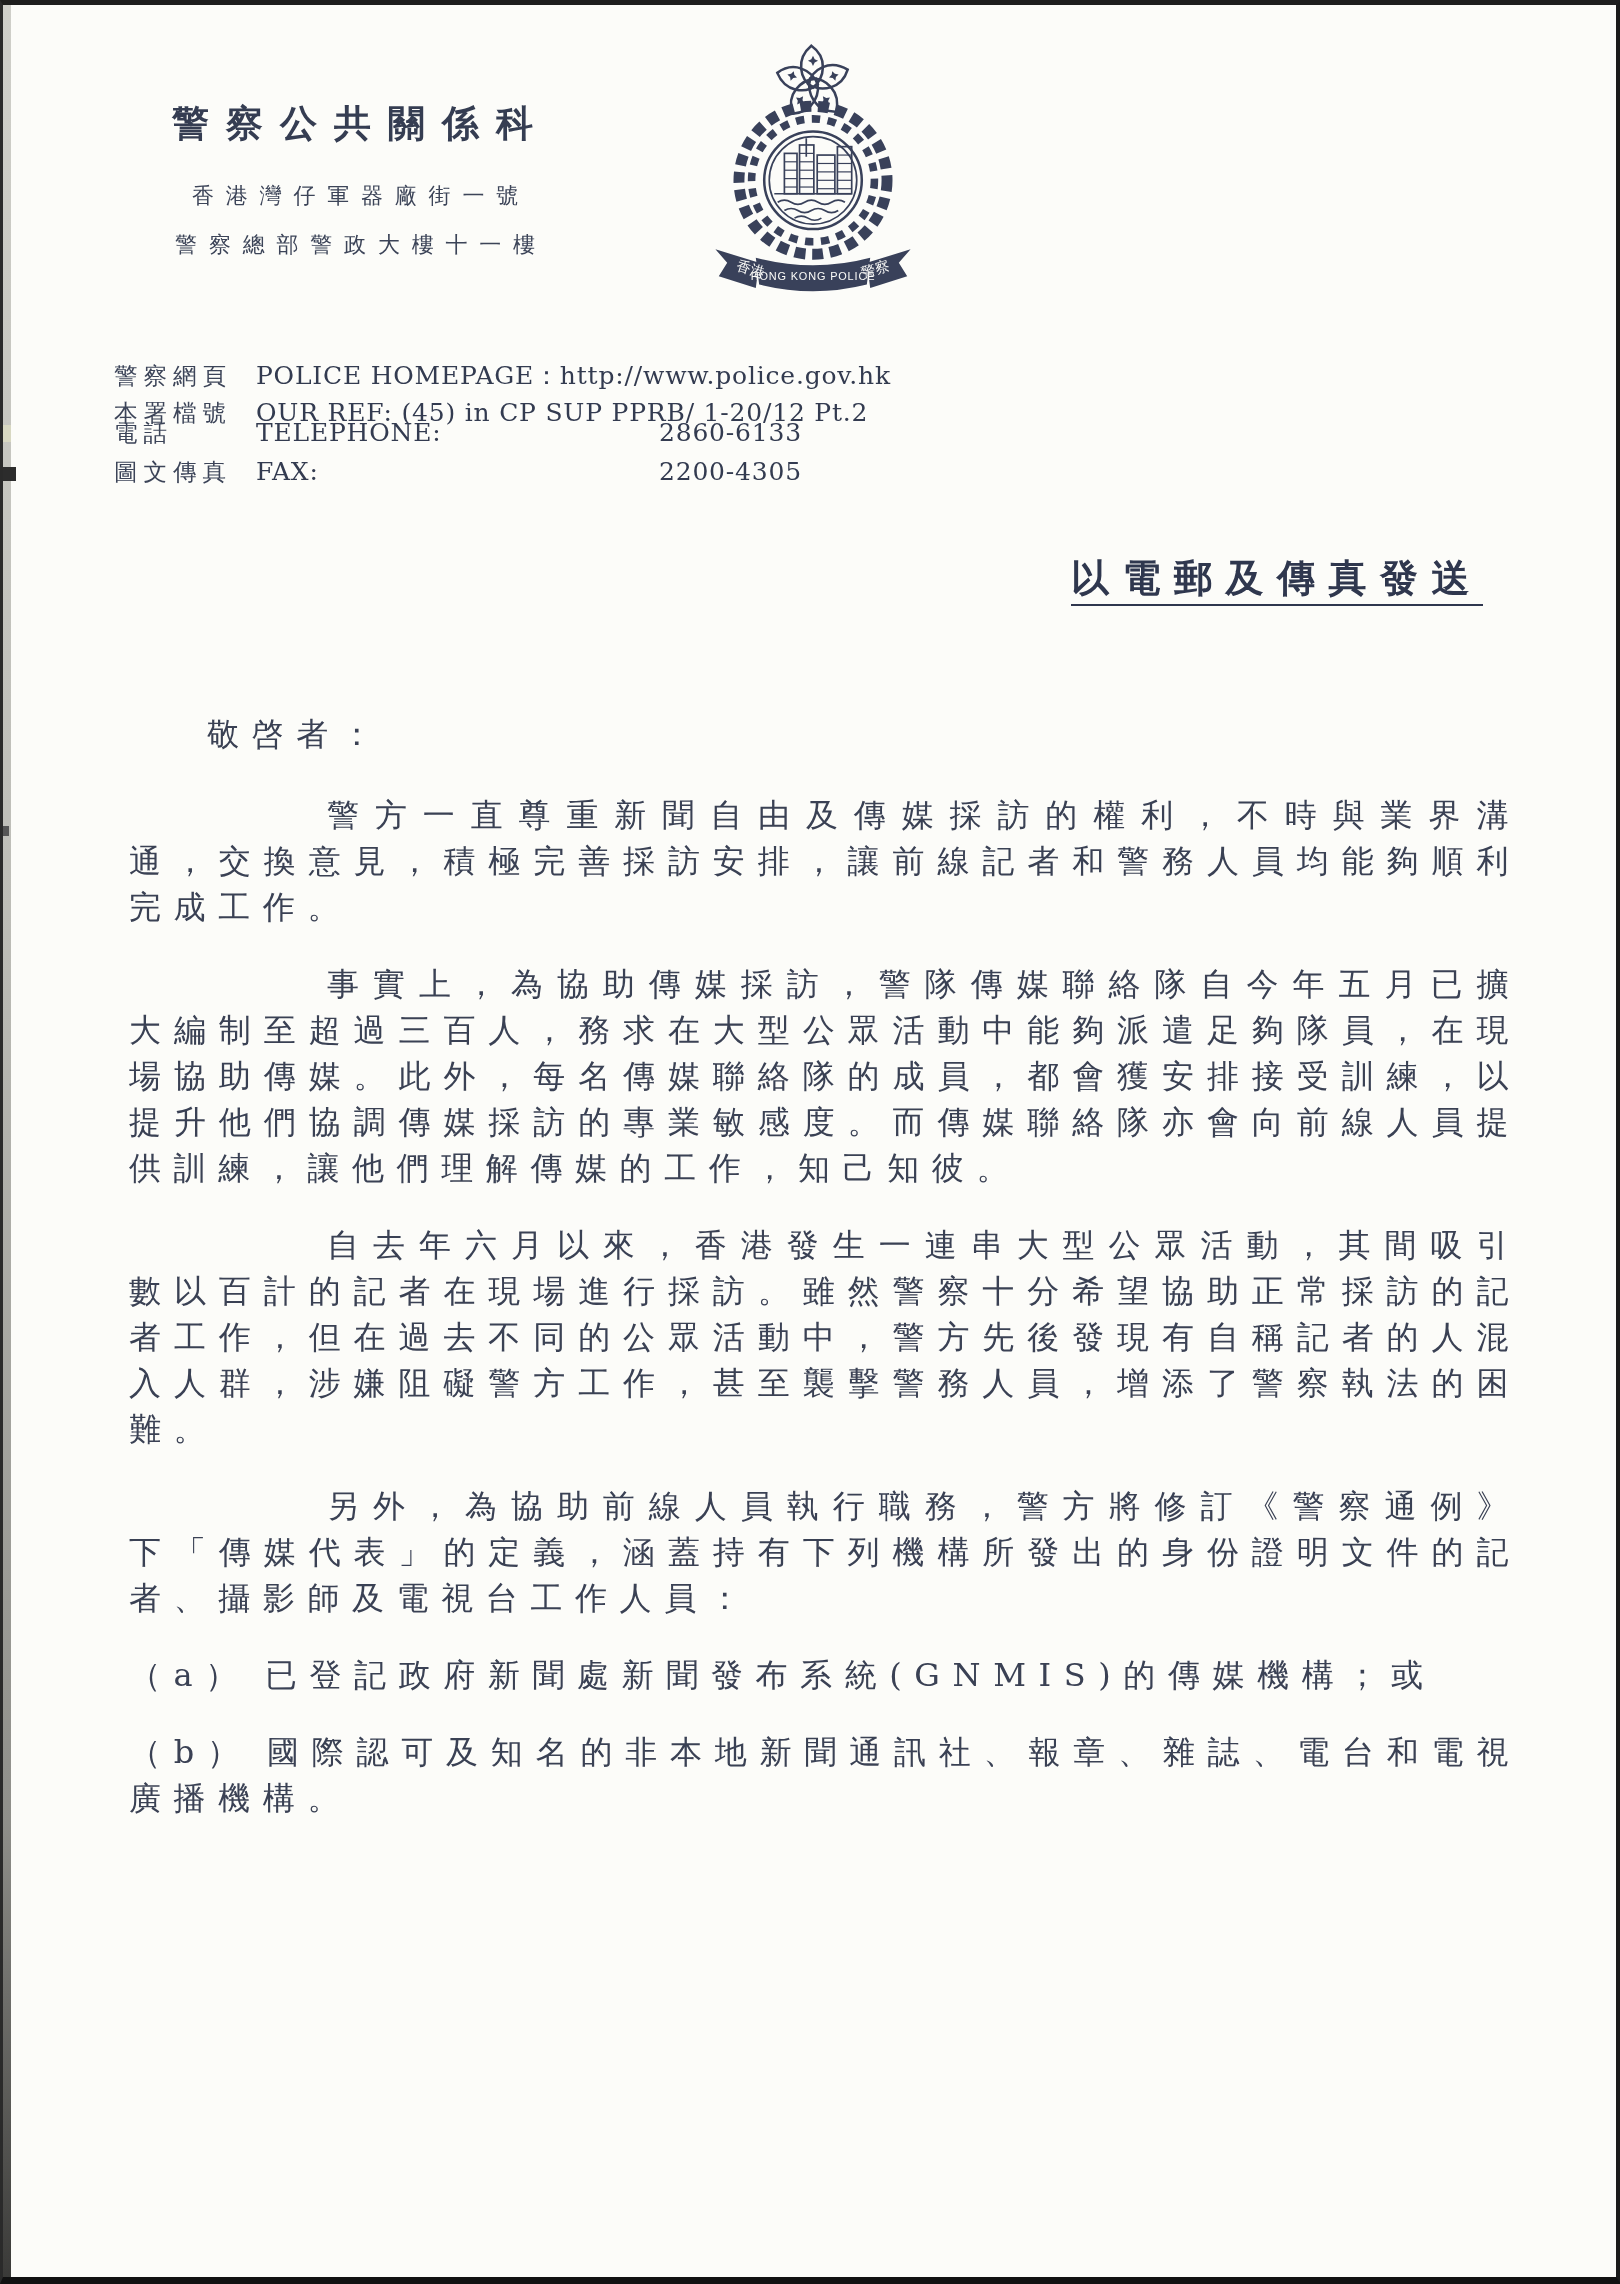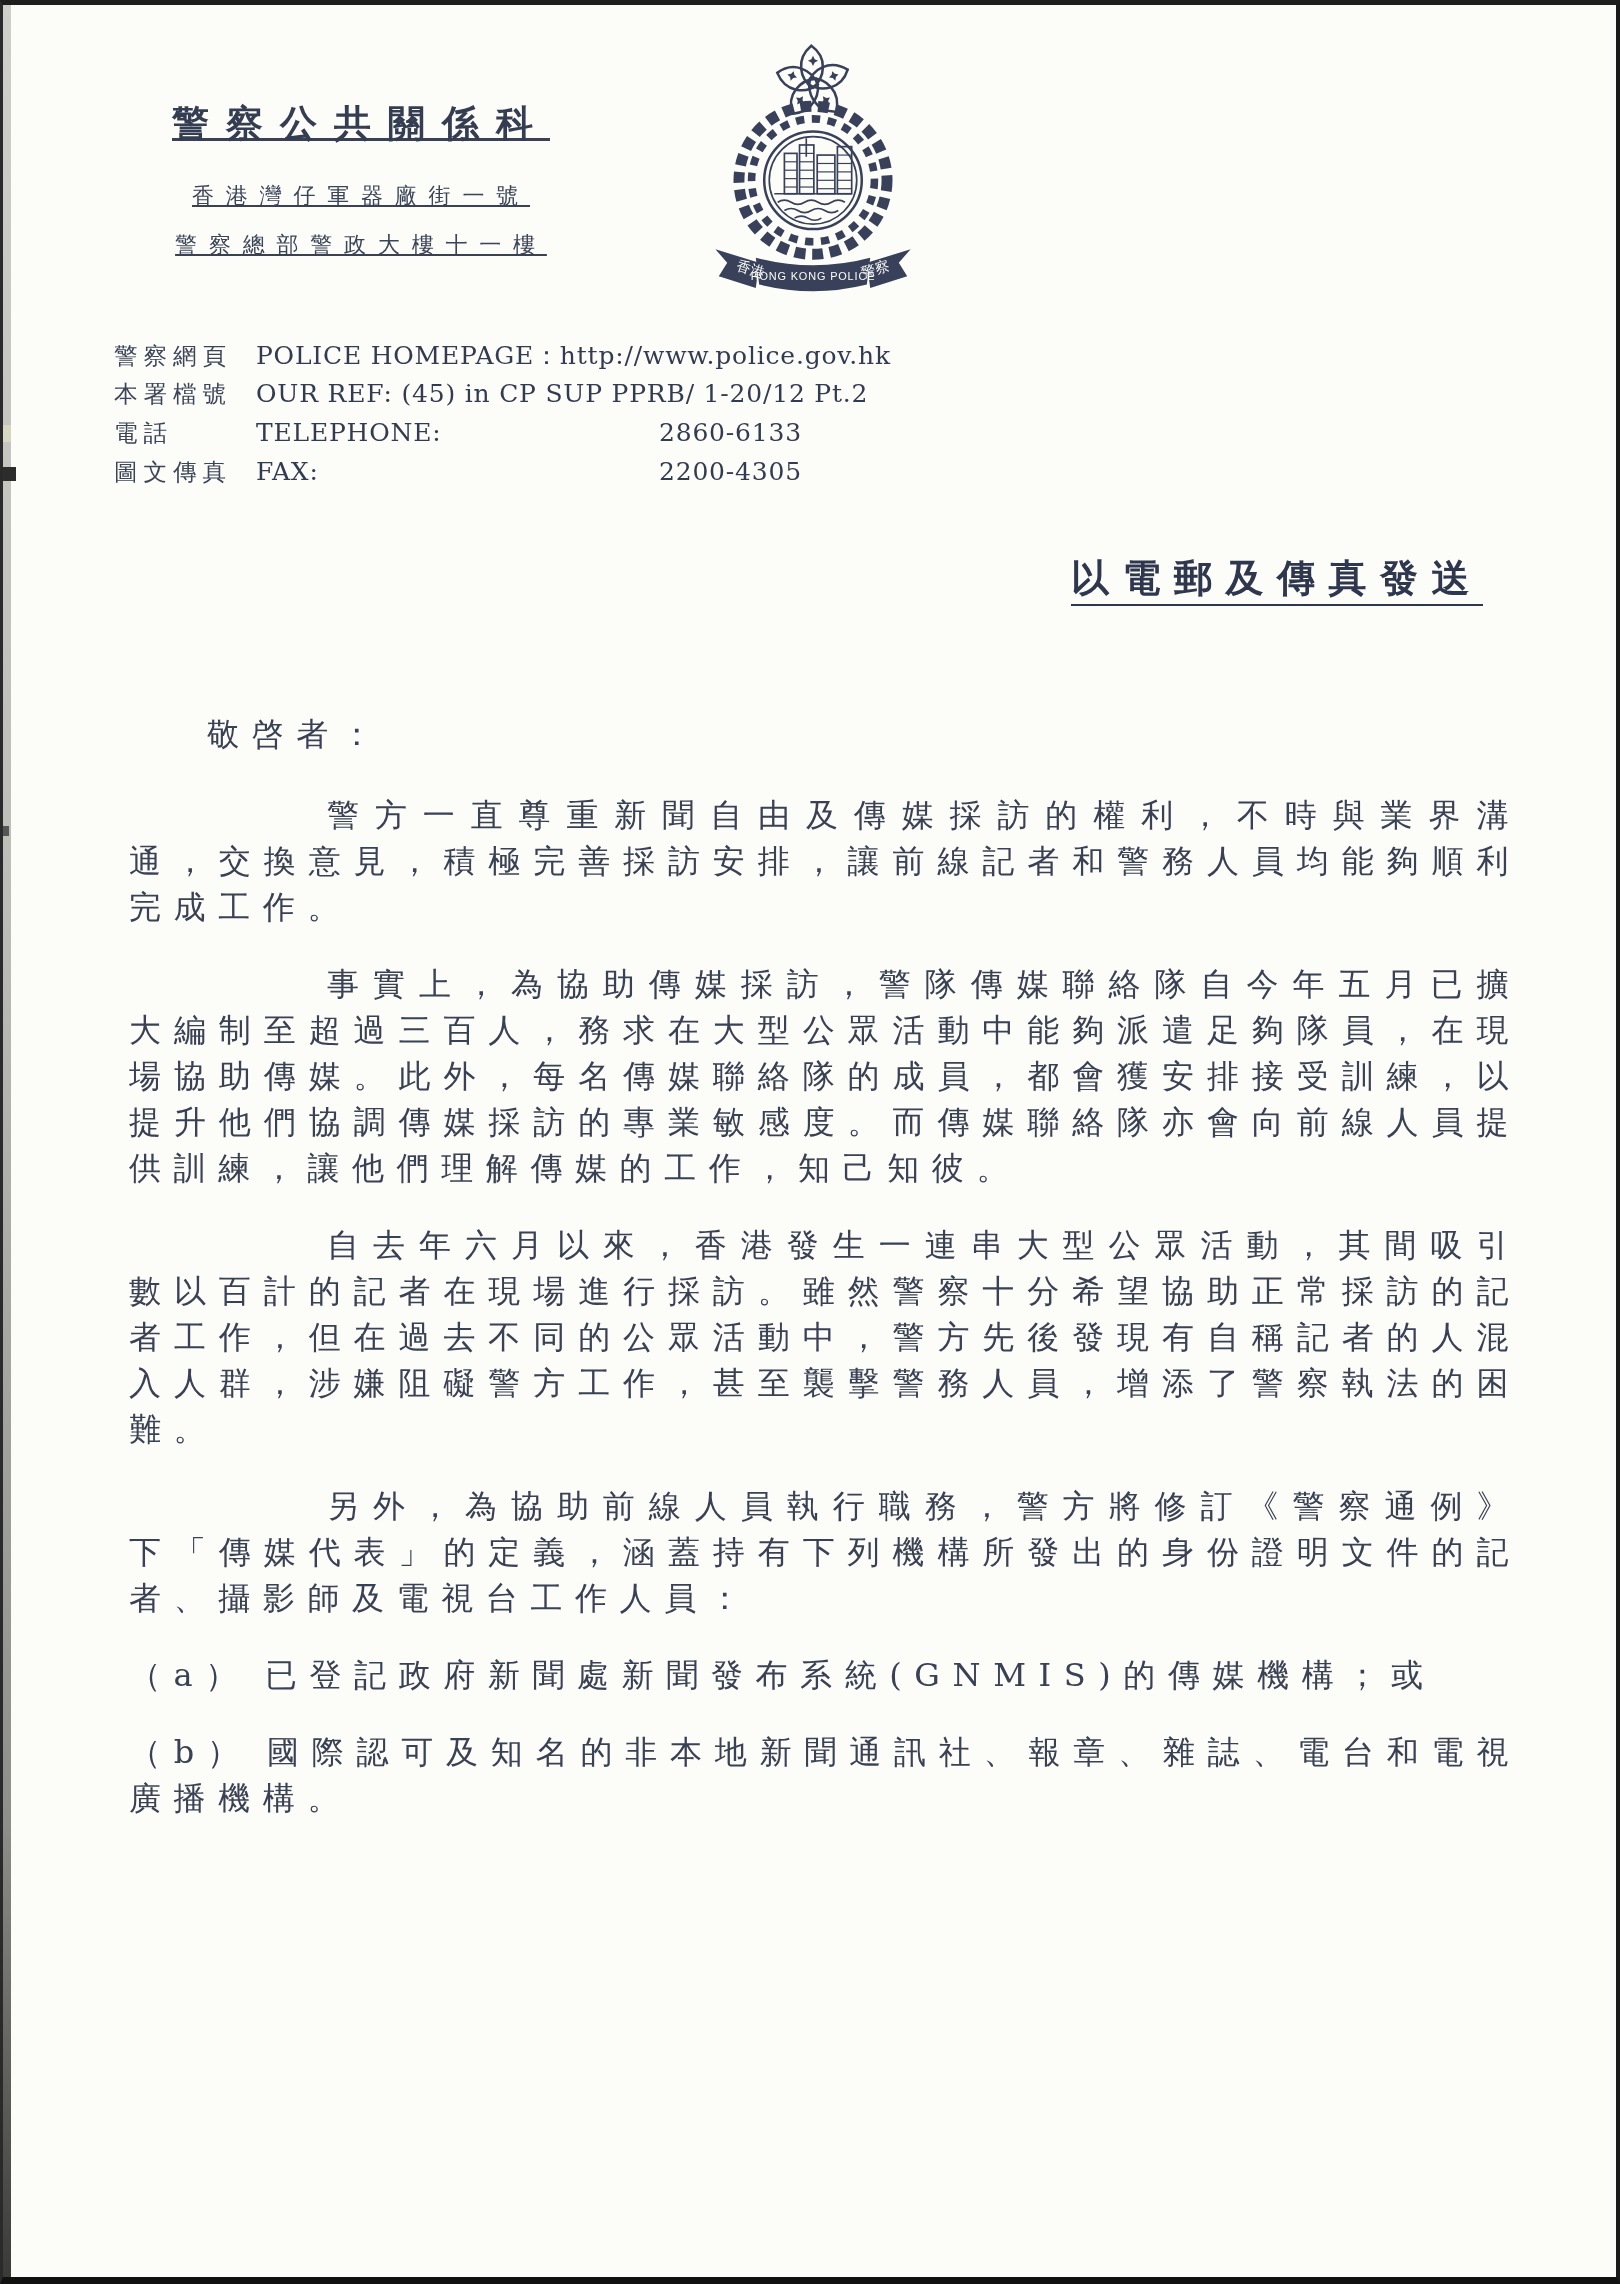--- a/index.html
+++ b/index.html
@@ -20,36 +20,36 @@
   .edge-strip{
     position:absolute;left:0;top:0;bottom:0;width:8.4px;
     background:linear-gradient(180deg,#cfcfc9 0%,#bdbdb7 40%,#8f8f8a 80%,#3a3a38 100%);
   }
   .artifact{position:absolute;background:#2c2c2c;}
   .a1{left:0;top:420px;width:7.6px;height:17px;background:#d8d8c2;}
   .a2{left:0;top:462px;width:12.6px;height:14.3px;}
   .a3{left:0;top:821px;width:5.9px;height:10px;background:#555;}
 
   
-  .lh-zh{position:absolute;left:118px;top:94px;width:480px;text-align:center;text-decoration:underline;}
+  .lh-zh{position:absolute;left:118px;top:94px;width:480px;text-align:center;}
   .lh-zh .t{font-size:37px;letter-spacing:17px;font-weight:bold;color:#353d52;margin-bottom:22px;}
   .lh-zh .a{font-size:22px;letter-spacing:11.8px;line-height:49px;color:#3c4458;}
 
   .lh-en{position:absolute;left:950px;top:99px;width:640px;}
   .lh-en .t{font-size:30px;font-weight:bold;letter-spacing:0.8px;color:#2e3650;}
   .lh-en .addr{margin-top:11.8px;margin-left:173px;font-size:25px;line-height:42px;color:#343c52;letter-spacing:1.7px;}
 
   .badge{position:absolute;left:704px;top:32px;width:212px;height:258px;}
 
   
   .refs{position:absolute;left:111px;top:334px;width:927px;}
   .ref-row{display:grid;grid-template-columns:142px 403px auto;align-items:baseline;height:39px;}
   .ref-zh{font-size:23.6px;letter-spacing:5.9px;color:#3c4458;}
   .ref-en{font-size:25px;letter-spacing:0.8px;color:#333b50;white-space:nowrap;}
-  .span2{grid-column:2/4;}
+  .span2{grid-column:2/4;margin-top:20px;}
 
   
   .delivery{
     position:absolute;top:548px;right:133px;
     font-size:38px;font-weight:bold;letter-spacing:13.5px;
     color:#2f374e;
     border-bottom:2.5px solid #2f374e;padding-bottom:0;
   }
 
   

